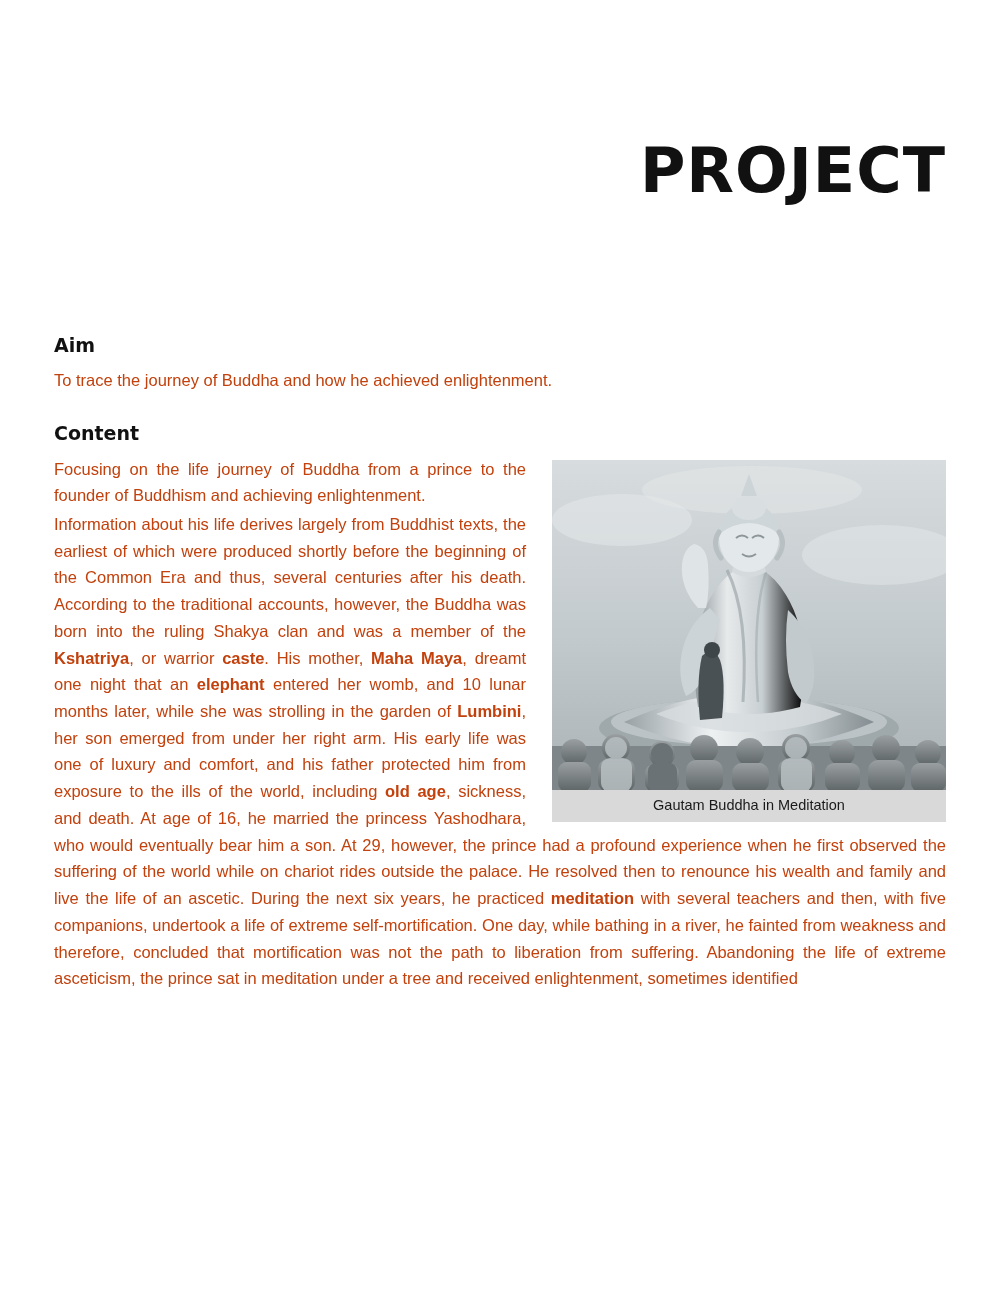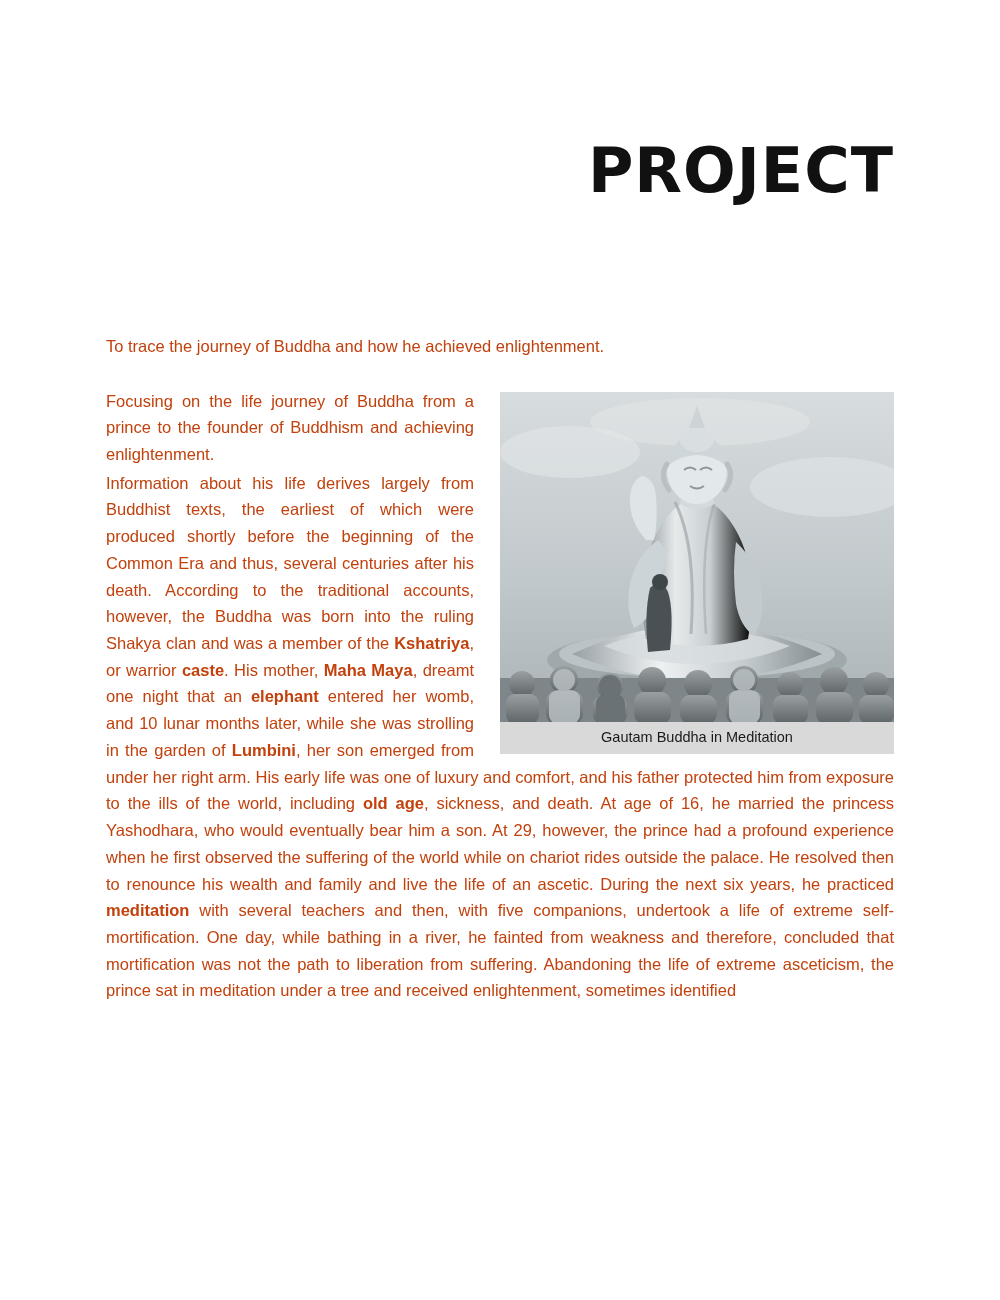--- a/index.html
+++ b/index.html
@@ -13,21 +13,21 @@
     font-family: "Liberation Sans", sans-serif;
     color: #000000;
     position: relative;
     overflow: hidden;
   }
   .page {
     position: relative;
     width: 1000px;
     height: 1300px;
     box-sizing: border-box;
-    padding: 0 106px;
+    padding: 0 54px;
   }
   .project-title {
     text-align: right;
     font-family: "DejaVu Sans", sans-serif;
     font-weight: bold;
     font-size: 62px;
     letter-spacing: 1px;
     line-height: 1;
     margin: 0;
     padding-top: 140px;
@@ -118,24 +118,26 @@
 </style>
 </head>
 <body>
 
 <div class="page">
 
   <h1 class="project-title">PROJECT</h1>
 
 
   <div class="aim-block">
+    <h3 class="sub-heading">Aim</h3>
     <p class="body-text aim-text">To trace the journey of Buddha and how he achieved enlightenment.</p>
   </div>
 
   <div class="content-block clearfix">
+    <h3 class="sub-heading">Content</h3>
 
     <div class="content-body">
 
       <figure class="figure">
         <div class="figure-image">
           <svg class="statue-svg" viewBox="0 0 394 330" preserveAspectRatio="xMidYMid slice" aria-hidden="true">
             <defs>
               <linearGradient id="skyg" x1="0" y1="0" x2="0" y2="1">
                 <stop offset="0%" stop-color="#d7dcde"></stop>
                 <stop offset="55%" stop-color="#c2c9cc"></stop>

